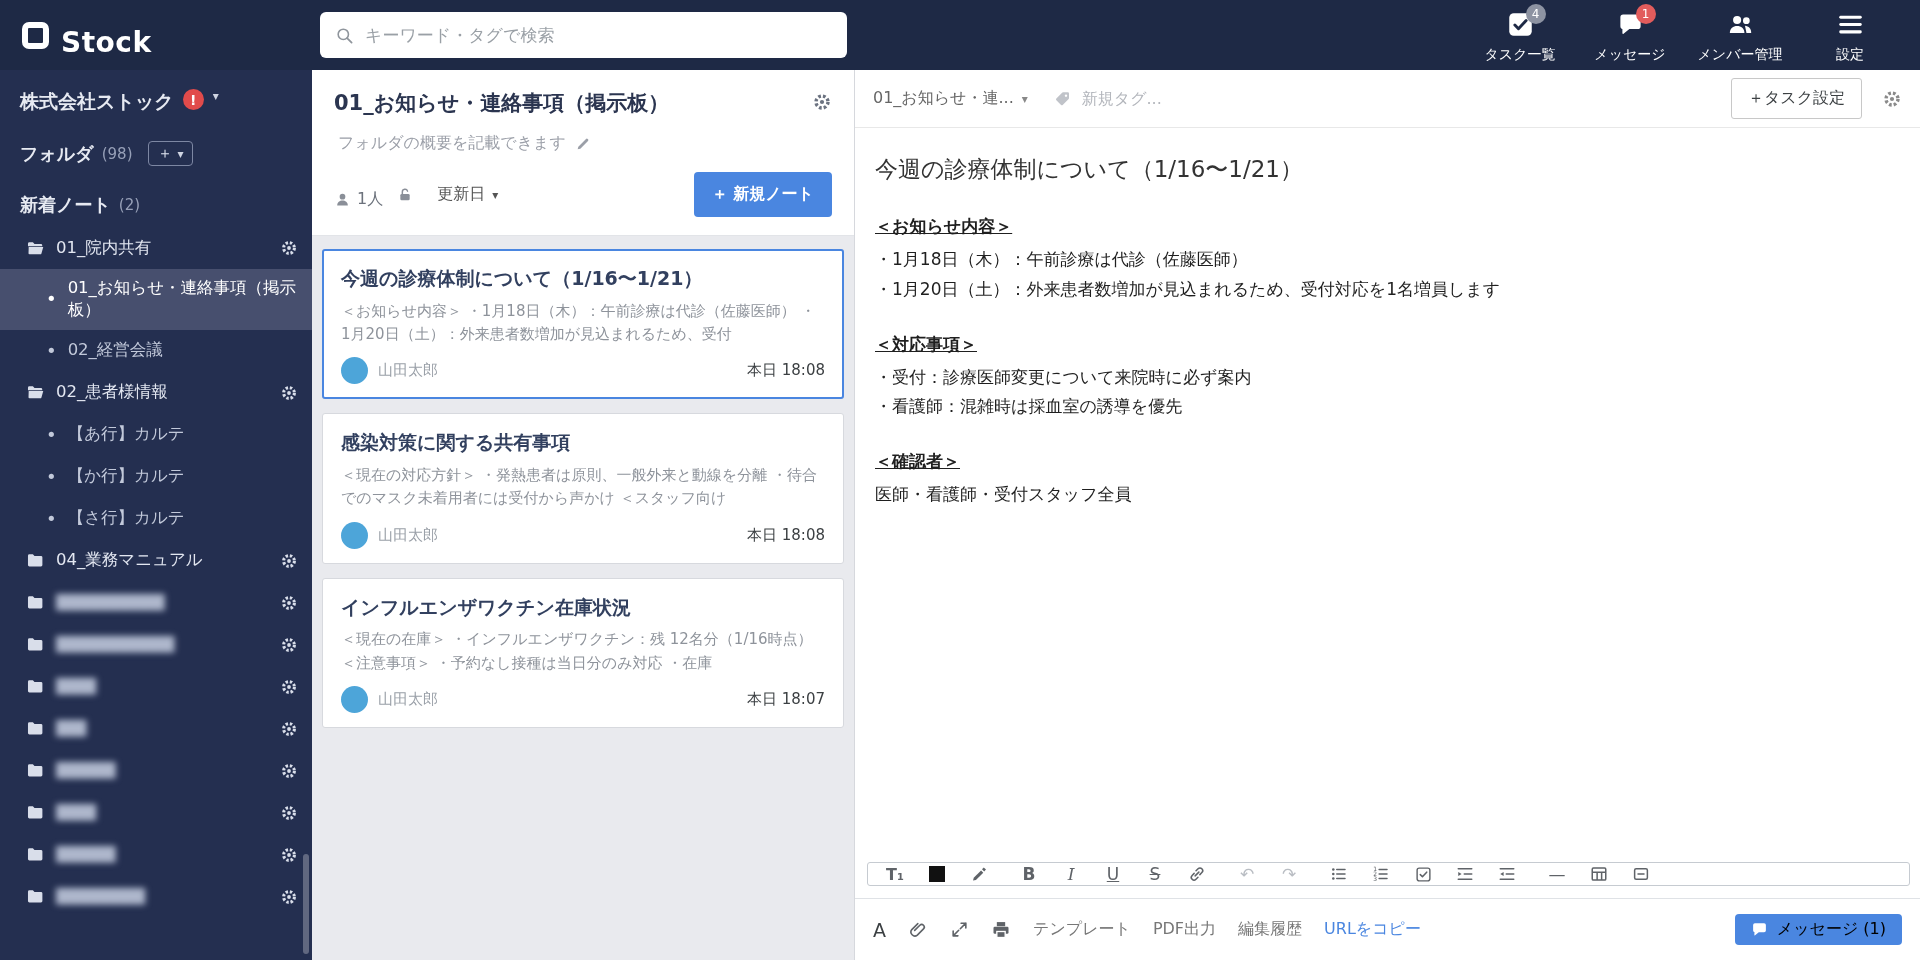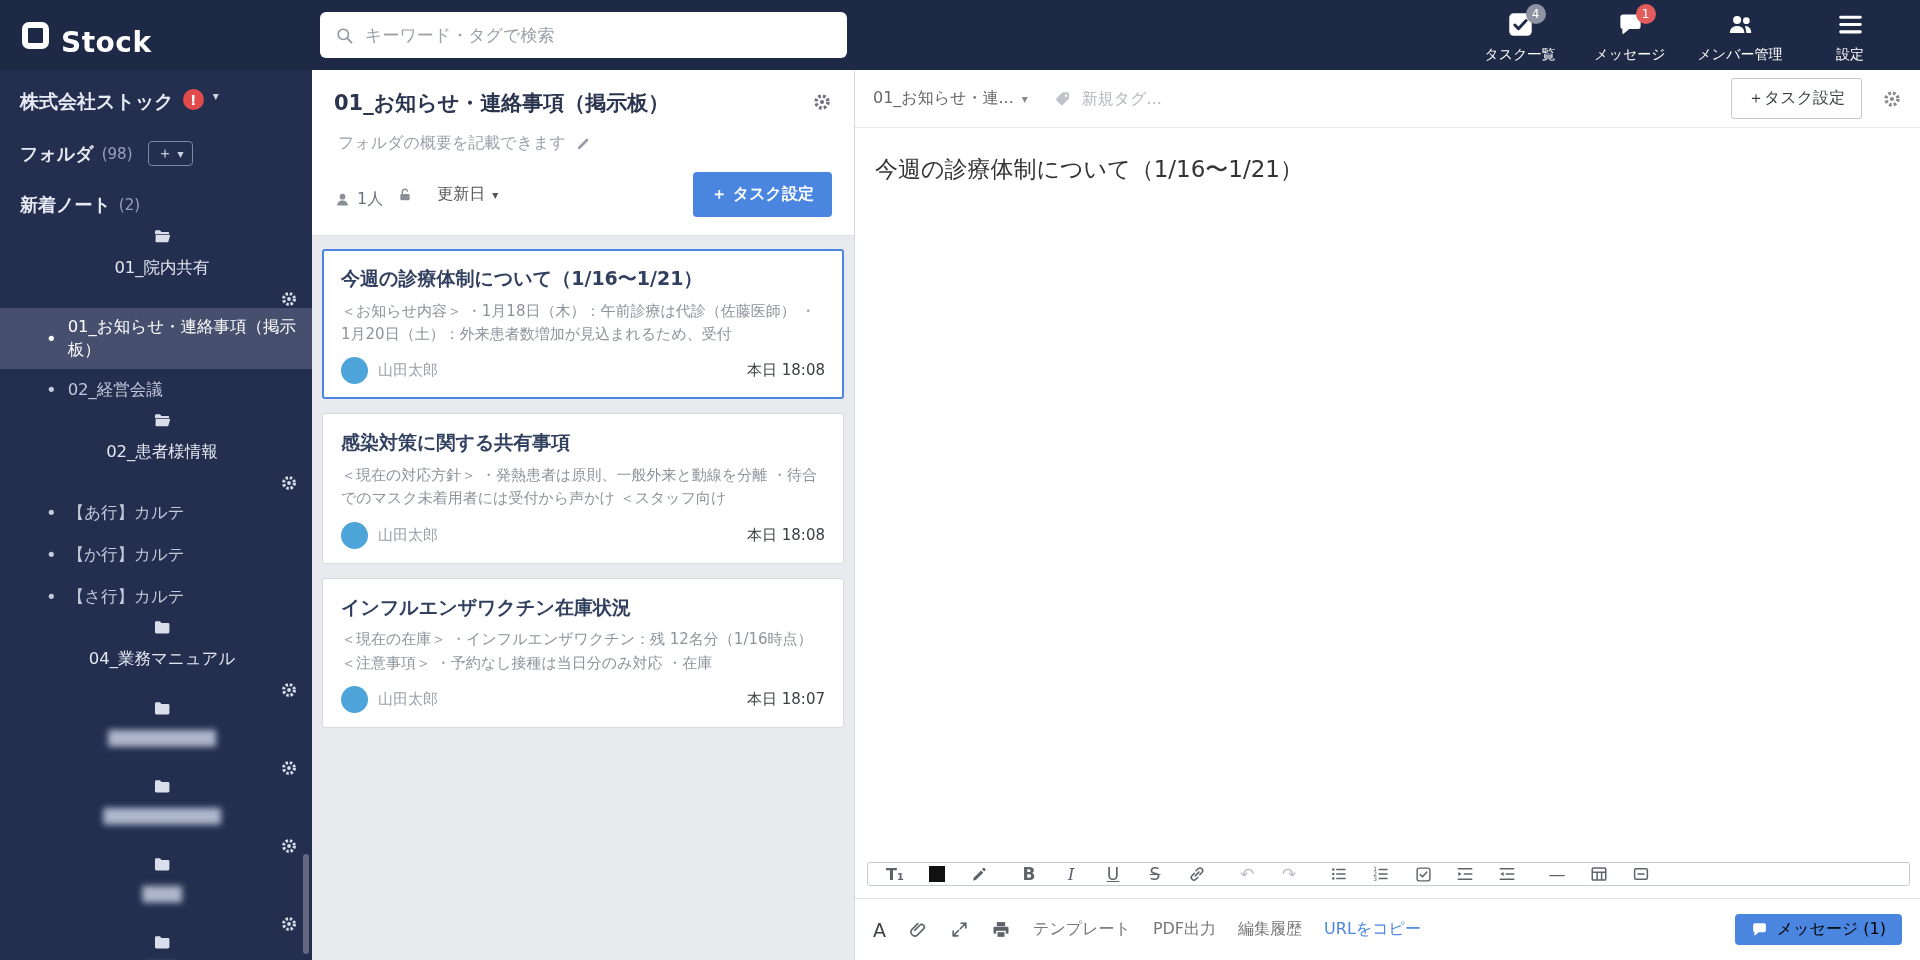--- a/index.html
+++ b/index.html
@@ -38,21 +38,21 @@
                  display:flex; align-items:center; justify-content:center; flex:none; }
   .caret { font-size:12px; color:#cfd4e2; }
   .folders-header { display:flex; align-items:center; gap:8px; padding:13px 18px 13px 20px; font-size:18px; font-weight:bold; }
   .count { font-weight:normal; font-size:15px; color:#97a0b8; }
   .add-folder-btn { margin-left:8px; display:flex; align-items:center; gap:5px; border:1px solid #7d87a3; border-radius:4px;
                     background:transparent; color:#dfe4f0; font-size:15px; padding:2px 8px; font-family:inherit; }
   .new-notes { padding:14px 20px 10px; font-size:18px; font-weight:bold; display:flex; gap:8px; align-items:center; }
   .folder-list { list-style:none; }
   .s-row { display:flex; align-items:center; gap:11px; min-height:42px; padding:0 14px 0 26px; font-size:16.5px; }
   .s-row .s-label { flex:1; line-height:1.35; }
-  .s-folder { color:#e3e7f1;flex-direction:column; }
+  .s-folder { color:#e3e7f1; }
   .s-folder svg { color:#d9deea; flex:none; }
   .s-gear { margin-left:auto; color:#dde2ee; flex:none; }
   .s-note { padding-left:46px; color:#c2c9da; }
   .s-note .bullet { font-size:18px; line-height:1; flex:none; }
   .s-note.selected { background:#474f6e; color:#fff; padding-top:8px; padding-bottom:8px; }
   .blur-label { filter:blur(3px); color:#aeb7cc; font-size:14px; letter-spacing:-1px; overflow:hidden; white-space:nowrap; }
   .scroll-thumb { position:absolute; right:3px; bottom:6px; width:6px; height:100px; border-radius:3px; background:rgba(255,255,255,.28); }
 
   
   .folder-col { width:543px; flex:none; background:#e9eaee; border-right:1px solid #d6d8dd; display:flex; flex-direction:column; }
@@ -472,21 +472,21 @@
         </span>
         <span class="lock" data-interactable="true">
           <svg class="ic" width="16" height="16">
               <use href="#i-lock-open"></use>
             </svg>
         </span>
         <span class="sort" data-interactable="true">
           <span data-interactable="false">更新日</span>
           <span class="caret" data-interactable="false">▾</span>
         </span>
-        <button class="new-note-btn" data-interactable="true">＋ タスク設定</button>
+        <button class="new-note-btn" data-interactable="true">＋ 新規ノート</button>
       </div>
     </div>
     <div class="note-list" data-interactable="false">
       <article class="note-card selected" data-interactable="true">
         <h2 class="nc-title" data-interactable="false">今週の診療体制について（1/16〜1/21）</h2>
         <p class="nc-preview" data-interactable="false">＜お知らせ内容＞ ・1月18日（木）：午前診療は代診（佐藤医師） ・1月20日（土）：外来患者数増加が見込まれるため、受付</p>
         <div class="nc-footer">
           <span class="avatar" data-interactable="false"></span>
           <span class="nc-author" data-interactable="false">山田太郎</span>
           <span class="nc-time" data-interactable="false">本日 18:08</span>
@@ -530,20 +530,36 @@
         <span class="nh-gear" data-interactable="true">
             <svg class="ic" width="20" height="20">
               <use href="#i-gear"></use>
             </svg>
           </span>
       </div>
     </div>
 
     <div class="note-scroll" data-interactable="true">
       <h1 class="note-title" data-interactable="false">今週の診療体制について（1/16〜1/21）</h1>
+      <div class="note-content" data-interactable="false">
+        <div class="section">
+          <h3 class="sec-heading" data-interactable="false">＜お知らせ内容＞</h3>
+          <p class="sec-line" data-interactable="false">・1月18日（木）：午前診療は代診（佐藤医師）</p>
+          <p class="sec-line" data-interactable="false">・1月20日（土）：外来患者数増加が見込まれるため、受付対応を1名増員します</p>
+        </div>
+        <div class="section">
+          <h3 class="sec-heading" data-interactable="false">＜対応事項＞</h3>
+          <p class="sec-line" data-interactable="false">・受付：診療医師変更について来院時に必ず案内</p>
+          <p class="sec-line" data-interactable="false">・看護師：混雑時は採血室の誘導を優先</p>
+        </div>
+        <div class="section">
+          <h3 class="sec-heading" data-interactable="false">＜確認者＞</h3>
+          <p class="sec-line" data-interactable="false">医師・看護師・受付スタッフ全員</p>
+        </div>
+      </div>
     </div>
 
     <div class="editor-toolbar" data-interactable="false">
       <span class="tool-btn t-style" data-interactable="true">T₁</span>
       <span class="tool-btn" data-interactable="true">
           <span class="swatch" data-interactable="false"></span>
         </span>
       <span class="tool-btn" data-interactable="true">
           <svg class="ic" width="18" height="18" data-interactable="false">
             <use href="#i-marker"></use>

